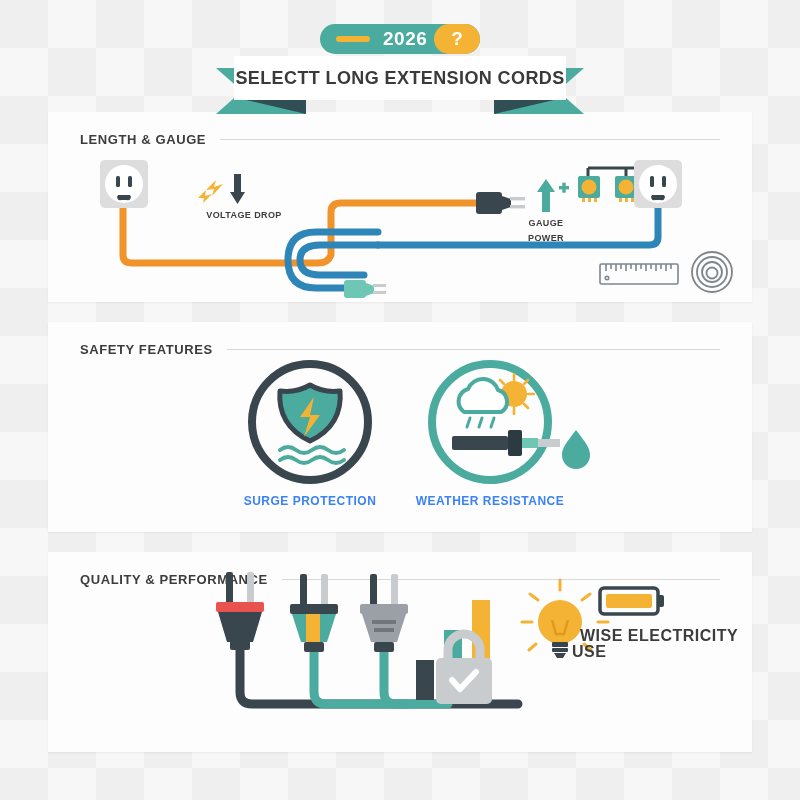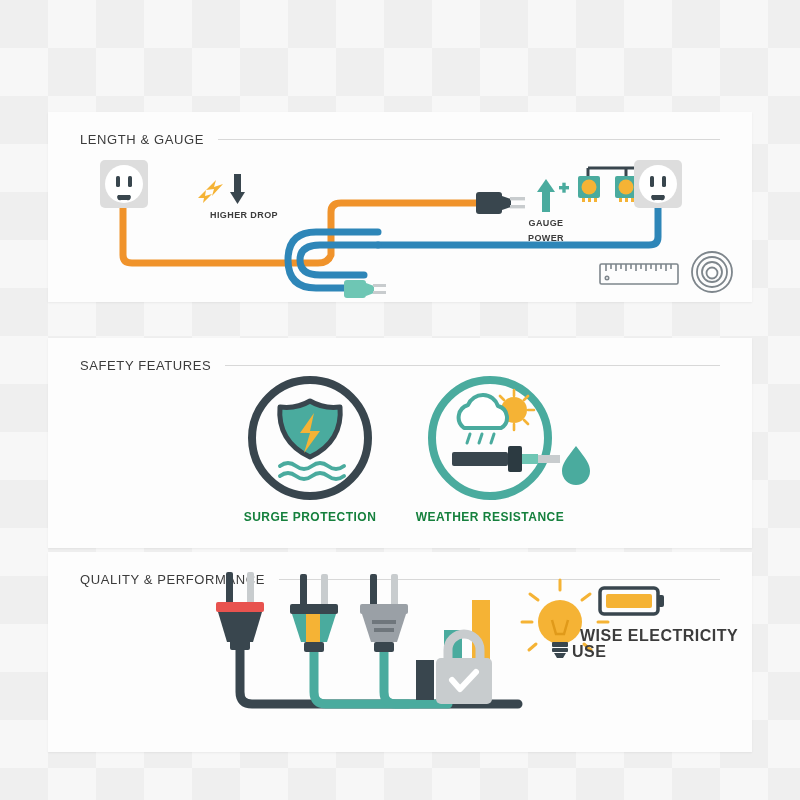--- a/index.html
+++ b/index.html
@@ -71,56 +71,73 @@
     white-space:nowrap;
   }
 
   
   .panel{
     position:absolute;left:48px;width:704px;
     background:#fdfdfd;
     box-shadow:0 1px 2px rgba(0,0,0,.06);
   }
   #panel-length{top:112px;height:190px;}
-  #panel-safety{top:338px;height:210px;}
+  #panel-safety{top:322px;height:210px;}
   #panel-quality{top:552px;height:200px;}
 
   .section-head{
     position:absolute;left:32px;top:20px;right:32px;
     display:flex;align-items:center;gap:14px;
   }
   .section-title{
-    font-size:13px;font-weight:normal;color:#3c3c3c;letter-spacing:.6px;
+    font-size:13px;font-weight:bold;color:#3c3c3c;letter-spacing:.6px;
     white-space:nowrap;
   }
   .section-rule{flex:1;height:1px;background:#d8d8d8;}
 
   .stage{position:absolute;left:0;top:0;width:704px;height:100%;}
 
   .lbl{
     position:absolute;font-size:9px;font-weight:bold;color:#3c3c3c;
     letter-spacing:.4px;text-align:center;line-height:11px;
   }
   .lbl-big{
     position:absolute;font-size:16px;font-weight:bold;color:#3c3c3c;
     letter-spacing:.5px;line-height:15px;
   }
   .cap{
-    position:absolute;font-size:12px;font-weight:bold;color:#15803d;
+    position:absolute;font-size:12px;font-weight:bold;color:#3b82f6;
     letter-spacing:.5px;text-align:center;width:200px;
   }
   svg{display:block;overflow:visible;}
 </style>
 </head>
 <body>
 
 <div class="bg-pattern"></div>
 
 <div class="page">
 
+  <div class="header">
+
+    <div class="ribbon-tail left"></div>
+    <div class="ribbon-tail right"></div>
+    <div class="ribbon-fold left"></div>
+    <div class="ribbon-fold right"></div>
+
+    <div class="year-pill">
+      <div class="year-dash"></div>
+      <div class="year-text">2026</div>
+      <div class="q-badge">?</div>
+    </div>
+
+    <div class="ribbon-main">
+      <div class="ribbon-title">SELECTT LONG EXTENSION CORDS</div>
+    </div>
+  </div>
 
   <div class="panel" id="panel-length">
     <div class="section-head">
       <div class="section-title">LENGTH &amp; GAUGE</div>
       <div class="section-rule"></div>
     </div>
 
     <div class="stage">
       <svg width="704" height="190" viewBox="0 0 704 190">
 
@@ -206,21 +223,21 @@
         </g>
 
         <g fill="none" stroke="#7e868c" stroke-width="1.8">
           <circle cx="664" cy="160" r="20"></circle>
           <circle cx="664" cy="160" r="15"></circle>
           <circle cx="664" cy="160" r="10"></circle>
           <circle cx="664" cy="161" r="5.5" fill="#ffffff"></circle>
         </g>
       </svg>
 
-      <div class="lbl" style="left:150px;top:98px;width:92px;">HIGHER DROP</div>
+      <div class="lbl" style="left:150px;top:98px;width:92px;">VOLTAGE DROP</div>
       <div class="lbl" style="left:462px;top:106px;width:72px;">GAUGE</div>
       <div class="lbl" style="left:462px;top:121px;width:72px;">POWER</div>
     </div>
   </div>
 
   <div class="panel" id="panel-safety">
     <div class="section-head">
       <div class="section-title">SAFETY FEATURES</div>
       <div class="section-rule"></div>
     </div>

